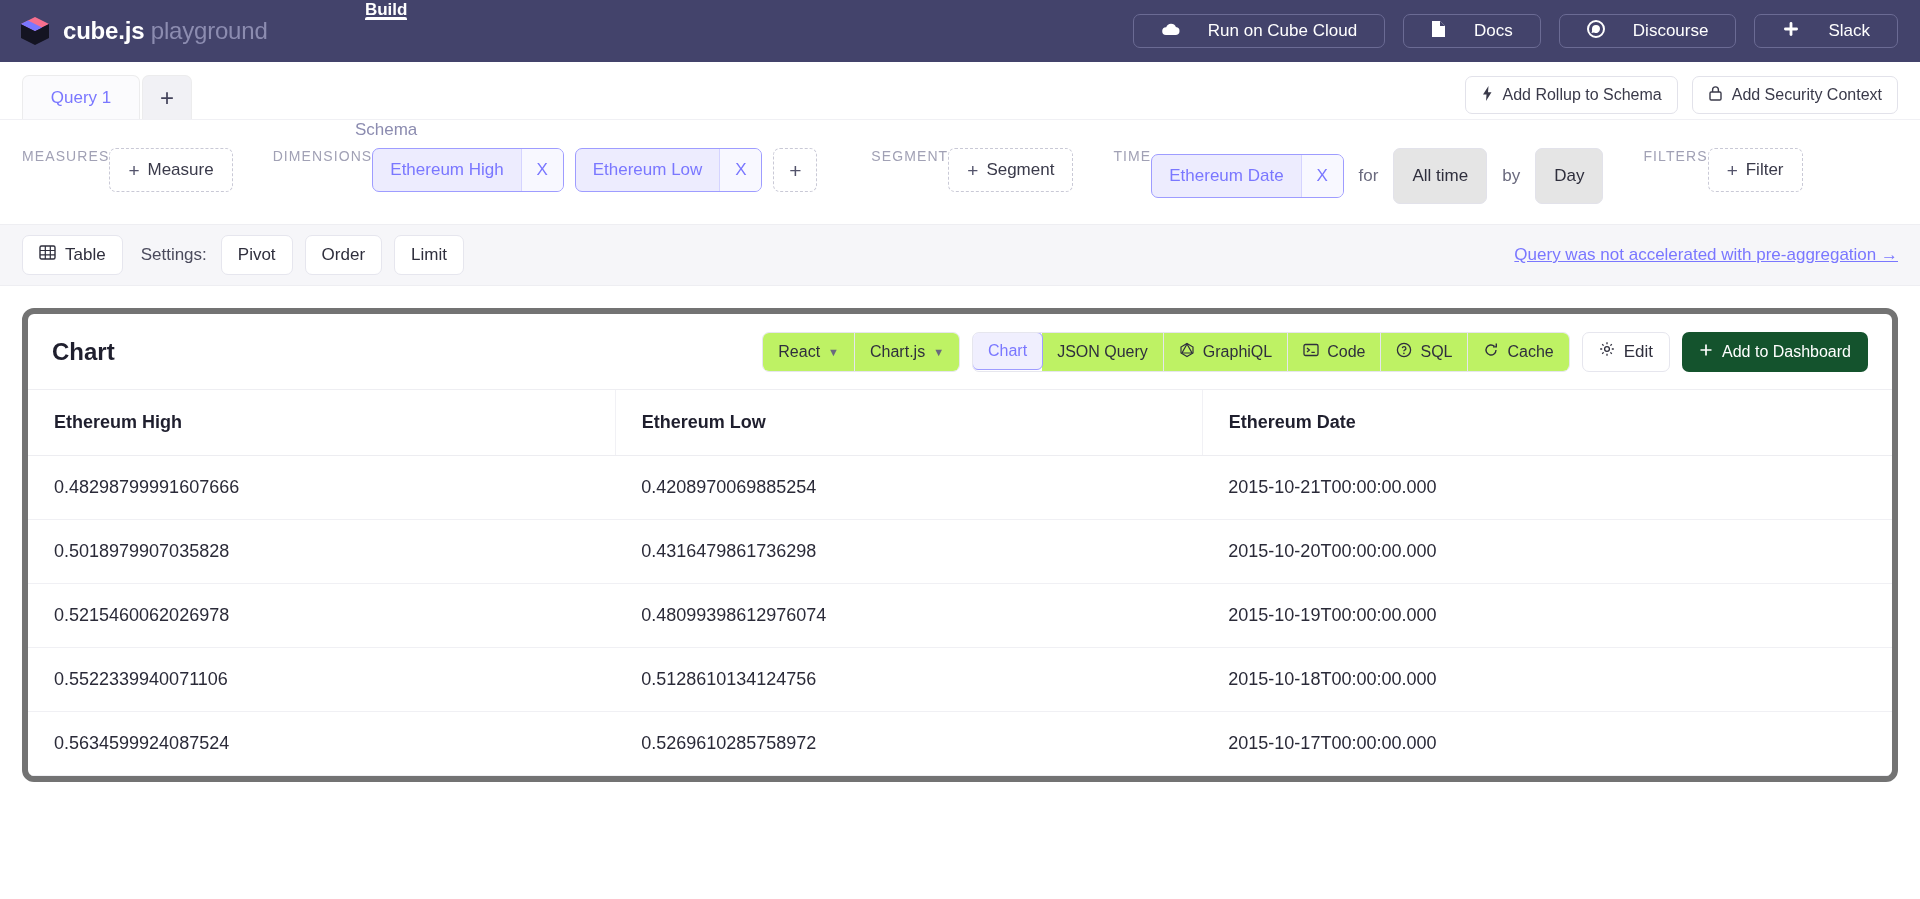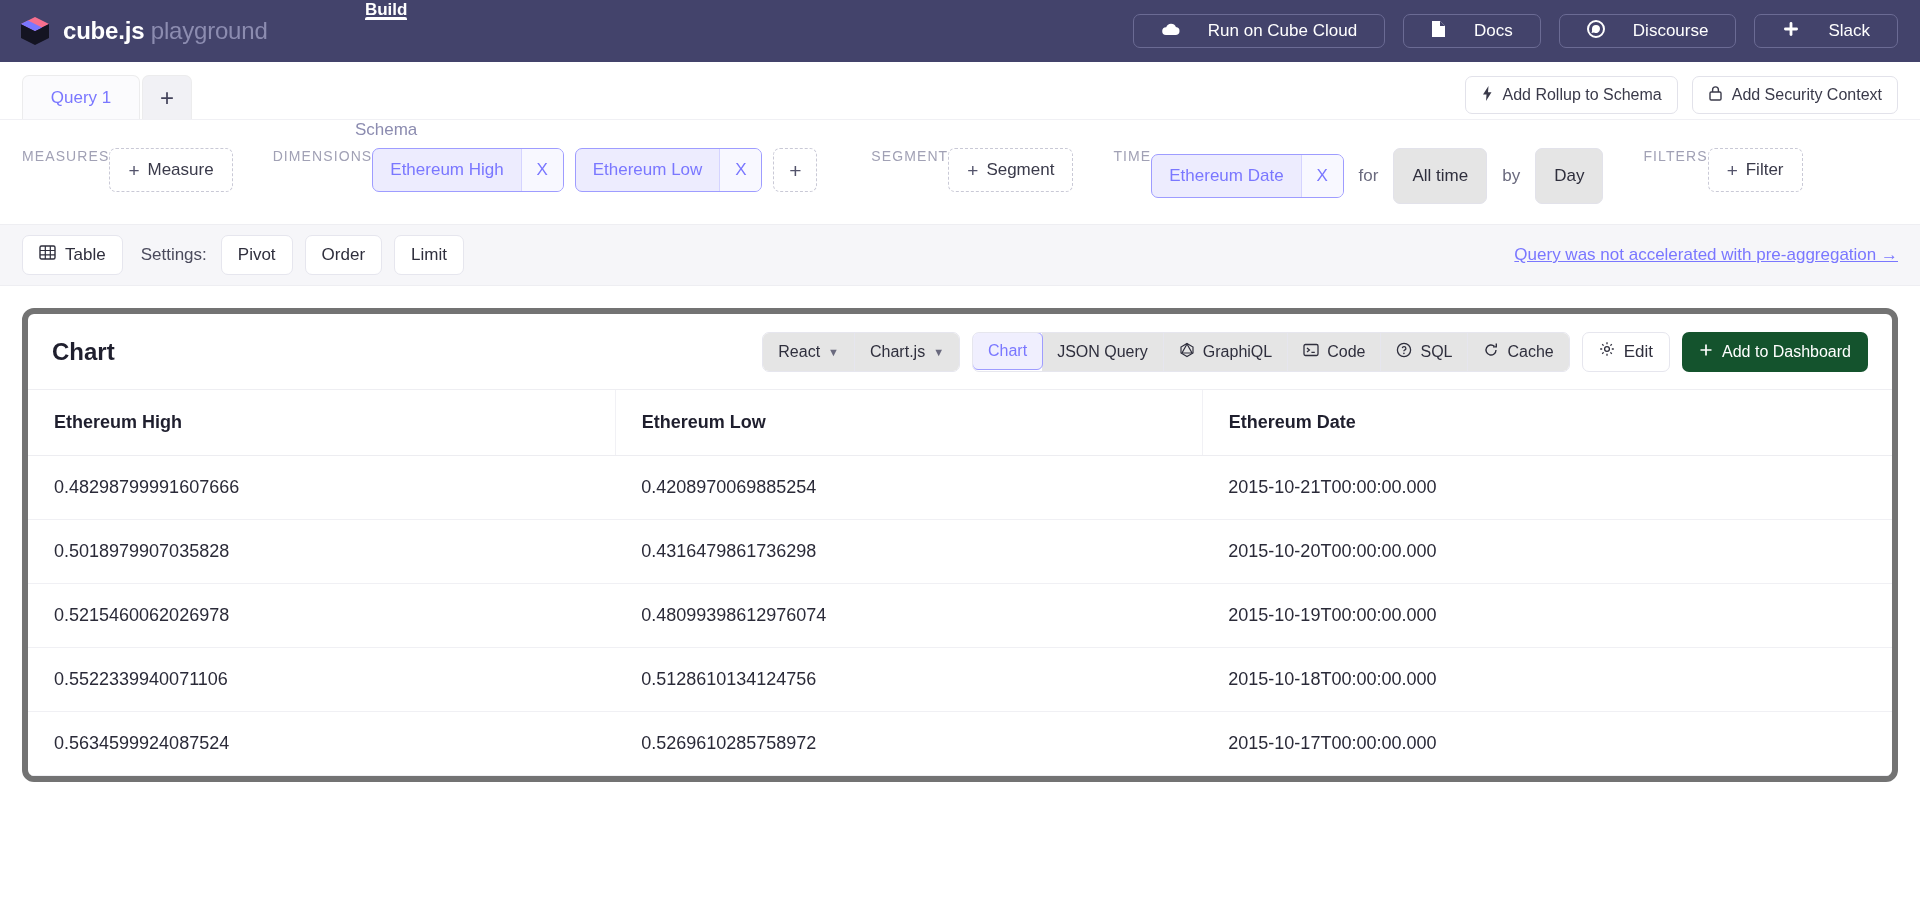--- a/index.html
+++ b/index.html
@@ -148,21 +148,21 @@
     height: 76px; display: flex; align-items: center;
     padding: 0 24px; border-bottom: 1px solid #eeeef2;
   }
   .card-title { font-size: 24px; font-weight: 700; color: #1f1f2e; }
   .card-tools { margin-left: auto; display: flex; align-items: center; gap: 12px; }
 
   .btn-group { display: flex; border: 1px solid #e6e6ee; border-radius: 7px; overflow: hidden; background: #fff; }
   .btn-group > .gi {
     display: flex; align-items: center; gap: 8px;
     height: 38px; padding: 0 15px; font-size: 16px; color: #2f2f3d;
-    background: #e5e5e5; cursor: pointer; border-right: 1px solid #e6e6ee;
+    background: #bef264; cursor: pointer; border-right: 1px solid #e6e6ee;
     white-space: nowrap;
   }
   .btn-group > .gi:last-child { border-right: none; }
   .btn-group > .gi.sel {
     background: #f0effe; color: #7a77ff;
     border: 1px solid #9e9cff; border-radius: 6px; margin: -1px;
     position: relative; z-index: 2;
   }
   .caret { font-size: 11px; color: #6a6a7e; }
   .primary-btn {

